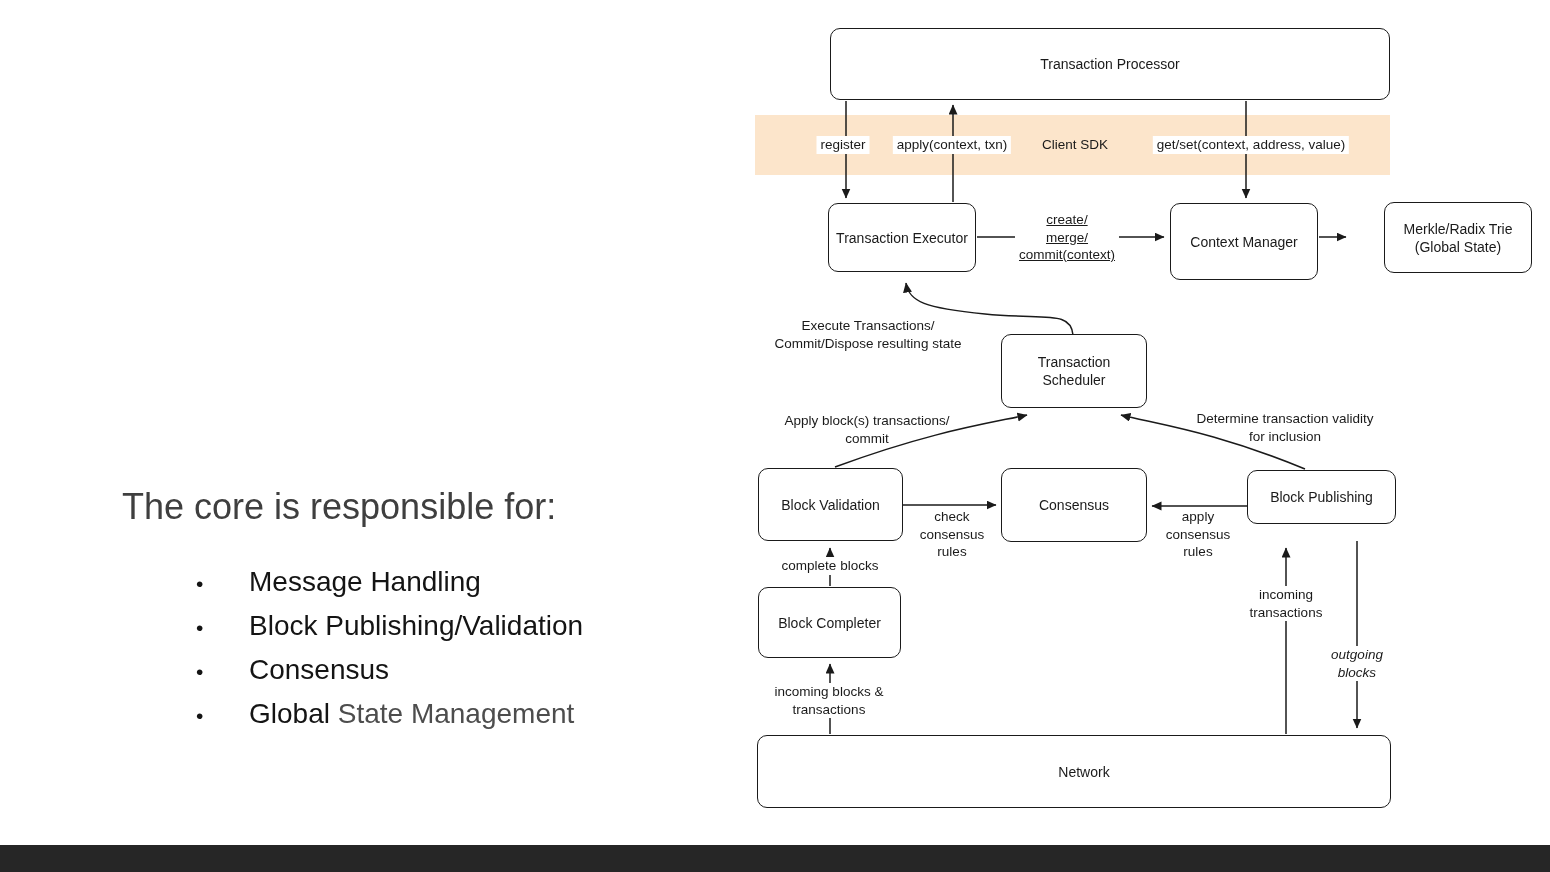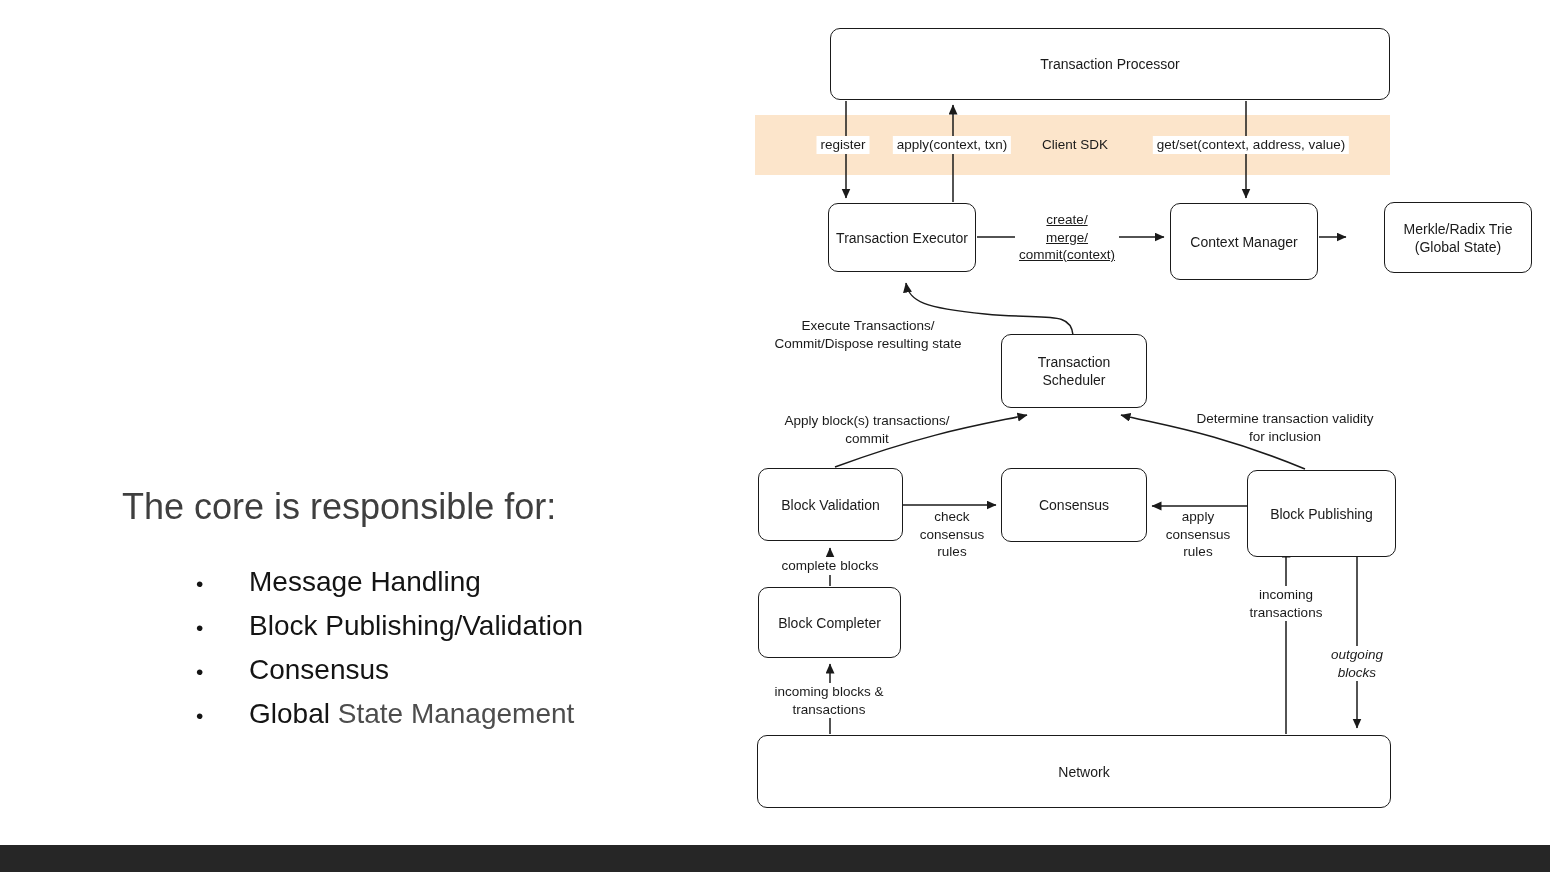--- a/index.html
+++ b/index.html
@@ -52,21 +52,21 @@
     display:flex;align-items:center;justify-content:center;text-align:center;
     font-size:14px;line-height:18px;color:#1a1a1a;white-space:pre-line;
   }
   #n-tp {left:830px; top:28px;  width:560px; height:72px;}
   #n-te {left:828px; top:203px; width:148px; height:69px;}
   #n-cm {left:1170px;top:203px; width:148px; height:77px;}
   #n-mk {left:1352px;top:202px; width:148px; height:71px;margin-left:32px;}
   #n-ts {left:1001px;top:334px; width:146px; height:74px;}
   #n-bv {left:758px; top:468px; width:145px; height:73px;}
   #n-cs {left:1001px;top:468px; width:146px; height:74px;}
-  #n-bp {left:1247px;top:470px; width:149px; height:87px;text-align:right;}
+  #n-bp {left:1247px;top:470px; width:149px; height:54px;text-align:right;}
   #n-bc {left:758px; top:587px; width:143px; height:71px;}
   #n-net{left:757px; top:735px; width:634px; height:73px;padding-left:20px;}
   .lbl{
     position:absolute;transform:translateX(-50%);
     font-size:13.5px;line-height:17.5px;color:#1a1a1a;
     text-align:center;white-space:pre;
   }
   .wbg{background:#fff;padding:0 4px;}
   #l-register   {left:843px; top:136px;}
   #l-apply      {left:952px; top:136px;}

